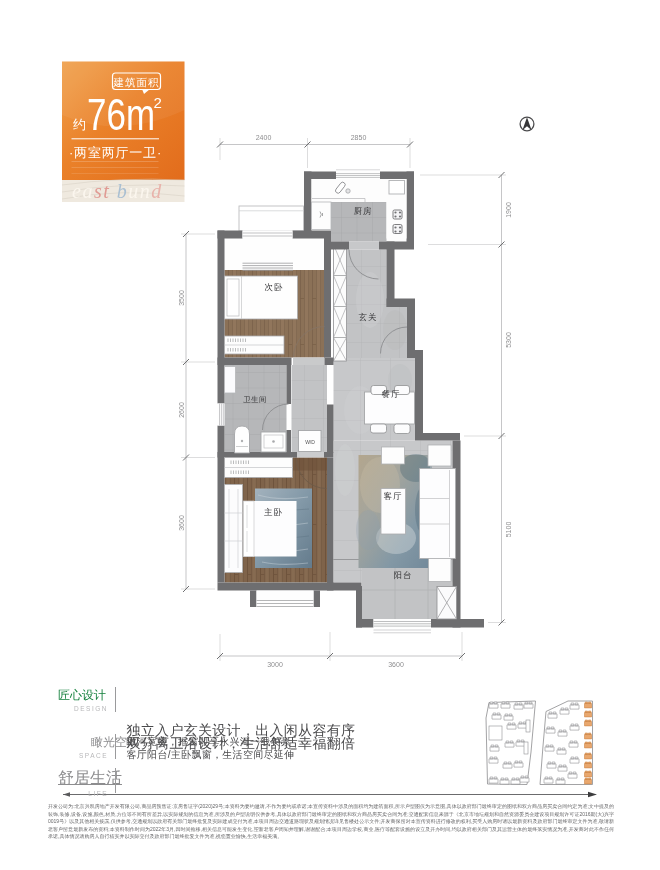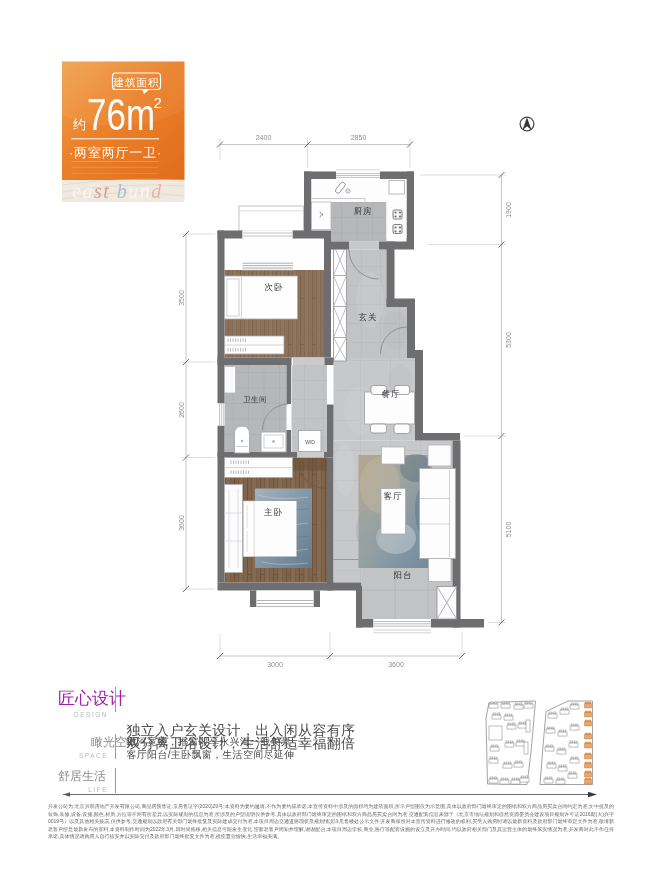--- a/index.html
+++ b/index.html
@@ -498,33 +498,33 @@
 </g>
 
 <g>
 <path d="M63,794.5 H594" stroke="#5a5a5c" stroke-width="0.9"></path>
 <path d="M63,794.5 l7,-2.2 v4.4 Z" fill="#5a5a5c"></path>
 <path d="M597,794.5 l-9,-2.8 v5.6 Z" fill="#3c3c3e"></path>
 </g>
 </svg>
 
 <div class="abs" style="left:58px;top:687px;width:50px;">
-<div style="font-size:17px;color:#a21caf;letter-spacing:0;white-space:nowrap;">匠心设计</div>
+<div style="font-size:12px;color:#15803d;letter-spacing:0;white-space:nowrap;">匠心设计</div>
 <div style="font-size:6.5px;color:#b8b8ba;letter-spacing:1.5px;text-align:right;margin-top:1px;">DESIGN</div>
 </div>
 <div class="abs" style="left:115px;top:687px;width:1px;height:25px;background:#9a9a9c;"></div>
 
 <div class="abs" style="left:58px;top:734px;width:50px;">
 <div style="font-size:12px;color:#8d8d8f;letter-spacing:0;white-space:nowrap;margin-left:33px;">瞰光空间</div>
 <div style="font-size:6.5px;color:#b8b8ba;letter-spacing:1.5px;text-align:right;margin-top:1px;">SPACE</div>
 </div>
 <div class="abs" style="left:115px;top:734px;width:1px;height:25px;background:#9a9a9c;"></div>
 <div class="abs" style="left:126.5px;top:734.5px;font-size:10px;color:#4a4a4c;line-height:13px;letter-spacing:0.3px;">瞰河宽境，推窗即享永兴河一线美景<br>客厅阳台/主卧飘窗，生活空间尽延伸</div>
 
 <div class="abs" style="left:58px;top:767.5px;width:50px;">
-<div style="font-size:12px;color:#8d8d8f;letter-spacing:0;white-space:nowrap;">舒居生活</div>
+<div style="font-size:16px;color:#8d8d8f;letter-spacing:0;white-space:nowrap;text-decoration:underline;">舒居生活</div>
 <div style="font-size:6.5px;color:#b8b8ba;letter-spacing:1.5px;text-align:right;margin-top:1px;">LIFE</div>
 </div>
 <div class="abs" style="left:115px;top:767.5px;width:1px;height:25px;background:#9a9a9c;"></div>
 <div class="abs" style="left:126.5px;top:724px;font-size:14px;color:#4a4a4c;line-height:13px;letter-spacing:0.3px;">独立入户玄关设计，出入闲从容有序<br>双分离卫浴设计，生活舒适幸福翻倍</div>
 
 <div class="abs" style="left:48px;top:803px;width:566px;font-size:5px;color:#68686a;line-height:7.6px;text-align:justify;">开发公司为:北京兴凯房地产开发有限公司,商品房预售证:京房售证字(2020)29号;本资料为要约邀请,不作为要约或承诺;本宣传资料中涉及的面积均为建筑面积,所示户型图仅为示意图,具体以政府部门最终审定的图纸和双方商品房买卖合同约定为准;文中提及的装饰,装修,设备,设施,颜色,材质,方位等不同有所差异,以实际规划的信息为准,所涉及的户型说明仅供参考,具体以政府部门最终审定的图纸和双方商品房买卖合同为准;交通配套信息来源于《北京市地坛规划和自然资源委员会建设项目规划许可证2016期(大)兴字0019号》以及其他相关披露,仅供参考,交通规划以政府有关部门最终批复及实际建成交付为准,本项目周边交通道路现状及规划情况详见售楼处公示文件;开发商保留对本宣传资料进行修改的权利,买受人购房时请以最新资料及政府部门最终审定文件为准,敬请新老客户留意最新发布的资料;本资料制作时间为2022年3月,因时间推移,相关信息可能发生变化,望新老客户周知并理解,谢谢配合;本项目周边学校,商业,医疗等配套设施的设立及开办时间,均以政府相关部门及其运营主体的最终落实情况为准,开发商对此不作任何承诺,具体情况请购房人自行核实并以实际交付及政府部门最终批复文件为准,祝您置业愉快,生活幸福美满。</div>
 </div>
 
 </body></html>

